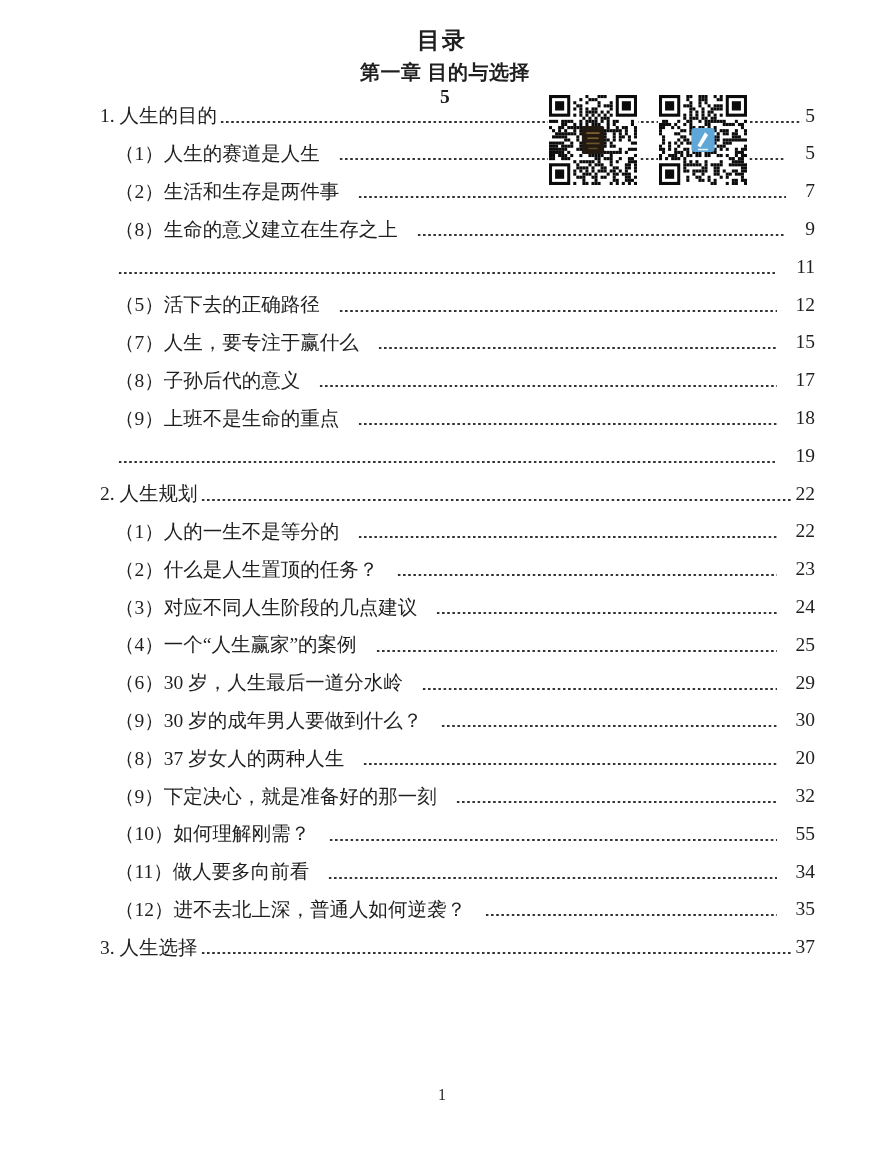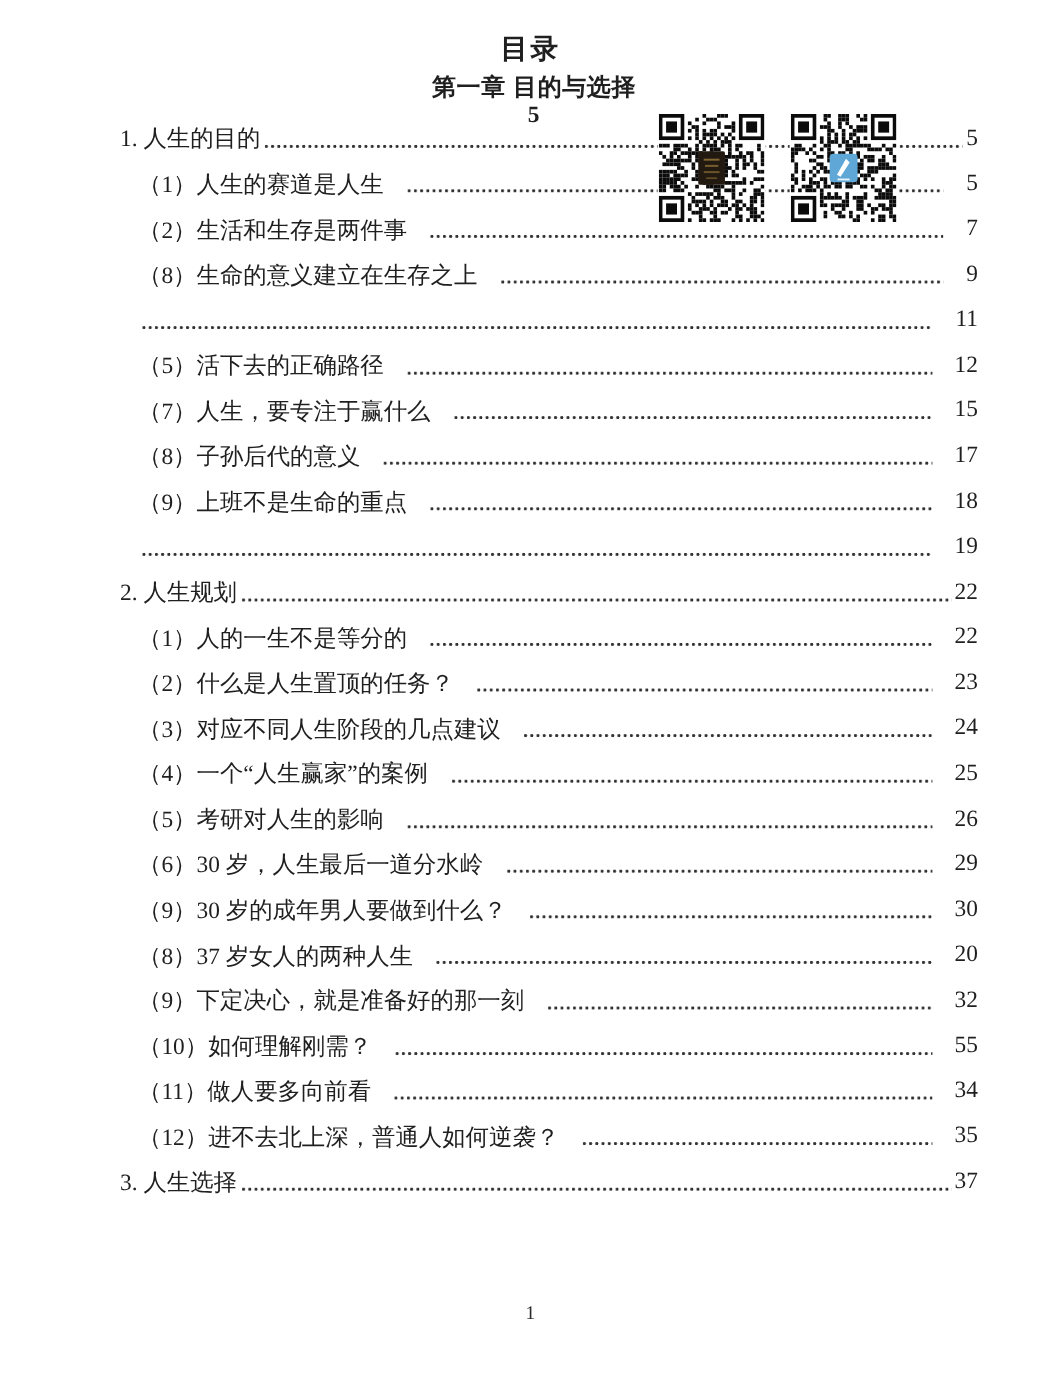--- a/index.html
+++ b/index.html
@@ -162,25 +162,20 @@
       </div>
       <div class="toc-row lv2">
         <span class="toc-label">（3）对应不同人生阶段的几点建议</span>
         <span class="toc-dots"></span>
         <span class="toc-page">24</span>
       </div>
       <div class="toc-row lv2">
         <span class="toc-label">（4）一个“人生赢家”的案例</span>
         <span class="toc-dots"></span>
         <span class="toc-page">25</span>
-      </div>
-      <div class="toc-row lv2">
-        <span class="toc-label">（5）考研对人生的影响</span>
-        <span class="toc-dots"></span>
-        <span class="toc-page">26</span>
       </div>
       <div class="toc-row lv2">
         <span class="toc-label">（6）30 岁，人生最后一道分水岭</span>
         <span class="toc-dots"></span>
         <span class="toc-page">29</span>
       </div>
       <div class="toc-row lv2">
         <span class="toc-label">（9）30 岁的成年男人要做到什么？</span>
         <span class="toc-dots"></span>
         <span class="toc-page">30</span>

